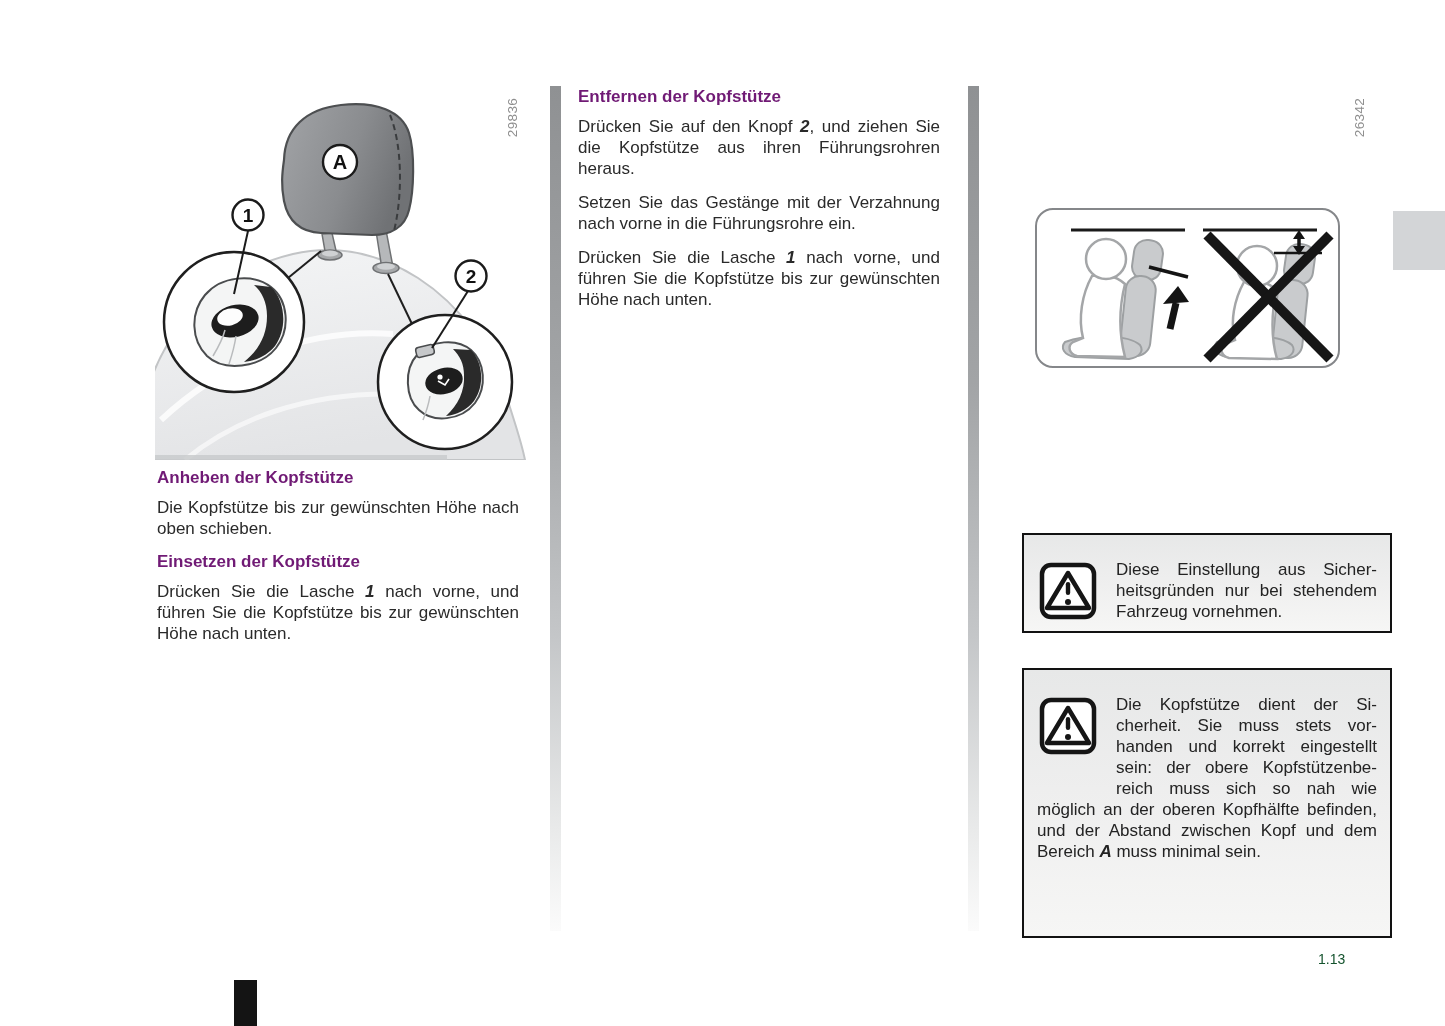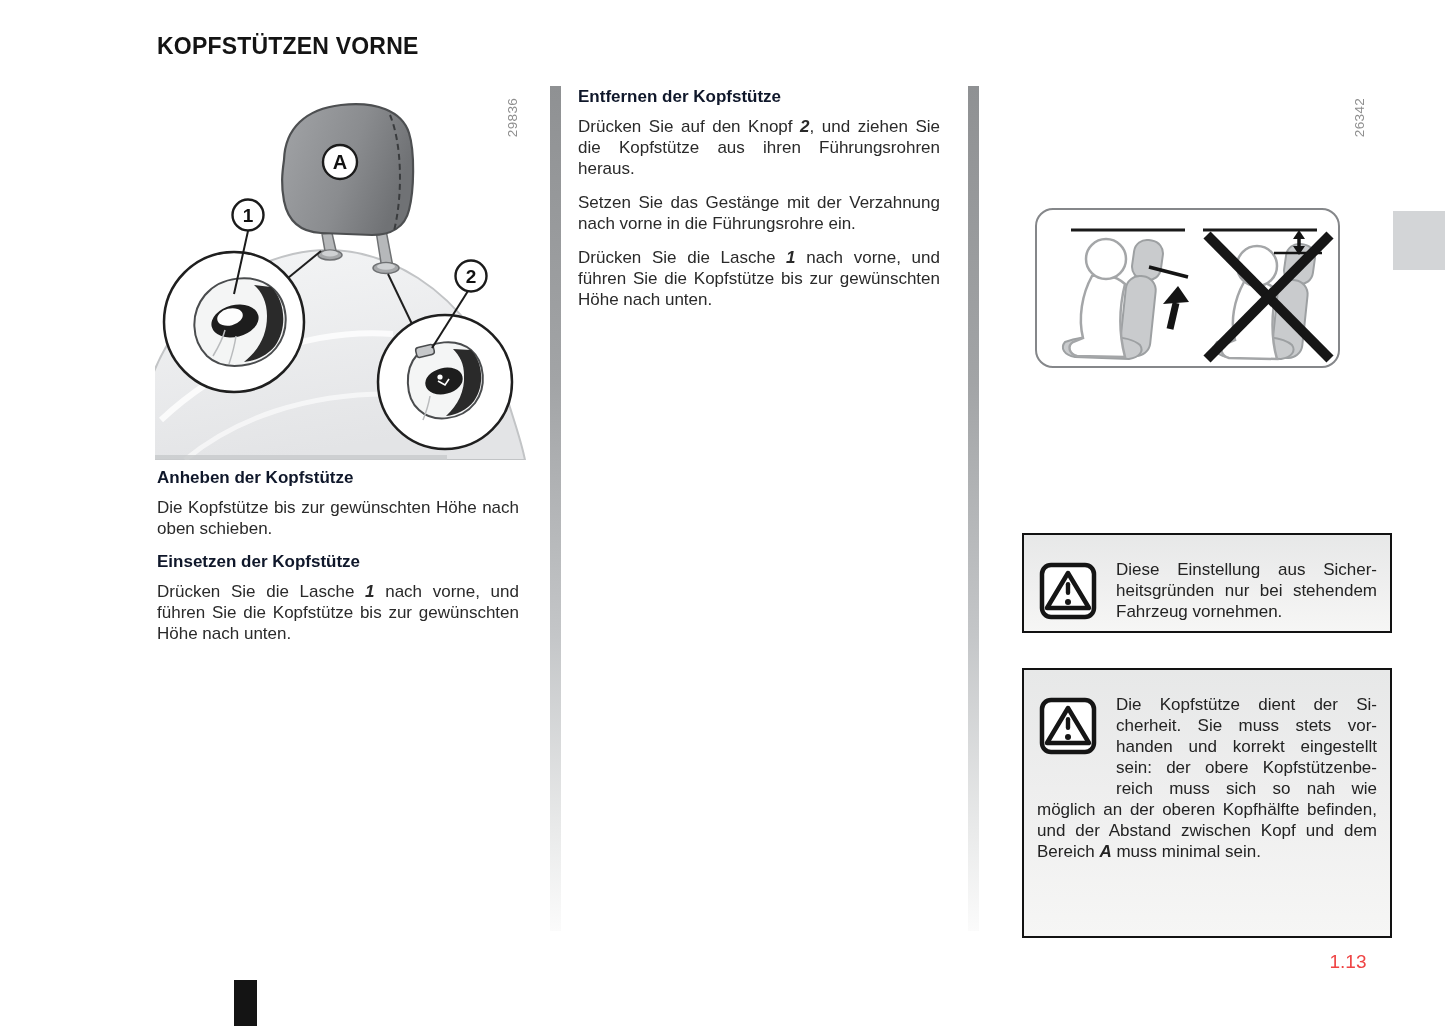--- a/index.html
+++ b/index.html
@@ -25,47 +25,46 @@
   #fig-num-2{left:1328px;top:85px;}
   .divider{
     position:absolute;top:86px;width:11px;height:845px;
     background:linear-gradient(180deg,#8f9193 0%,#a2a4a6 35%,#c4c6c8 65%,#e9eaea 88%,#fbfbfb 100%);
   }
   #divider-1{left:550px;}
   #divider-2{left:968px;}
   .textcol{position:absolute;width:362px;}
   #col-left{left:157px;top:460px;}
   #col-mid{left:578px;top:87px;}
-  .sec-h{font-size:17px;line-height:20px;font-weight:700;color:#0f172a;margin:12px 0 9px;}
+  .sec-h{font-size:17px;line-height:20px;font-weight:700;color:#701a75;margin:12px 0 9px;}
   .sec-h.first{margin-top:0;}
   #col-left .sec-h.first{margin-top:8px;}
   p.body{font-size:17px;line-height:21px;text-align:justify;margin:0 0 13px;hyphens:manual;}
   .emph{font-weight:700;font-style:italic;}
   .side-tab{position:absolute;left:1393px;top:211px;width:52px;height:59px;background:#d3d5d7;}
   .warn{
     position:absolute;left:1022px;width:370px;border:2px solid #121212;box-sizing:border-box;
     background:linear-gradient(180deg,#e7e8e8 0%,#eeeeee 45%,#f6f6f5 100%);
     padding:24px 13px;color:#232323;
   }
   #warn-1{top:533px;height:100px;}
   #warn-2{top:668px;height:270px;}
   .warn-icon-wrap{float:left;width:62px;margin:2px 16px 2px 1px;}
   #warn-1 .warn-icon-wrap{height:60px;}
   #warn-2 .warn-icon-wrap{height:82px;}
   .warn p{font-size:17px;line-height:21px;text-align:justify;margin:0;hyphens:manual;}
-  .page-num{position:absolute;left:1318px;top:951px;width:60px;text-align:center;font-size:19px;color:#ef4444;}
+  .page-num{position:absolute;left:1318px;top:951px;width:60px;text-align:left;font-size:14px;color:#14532d;}
   .bottom-tab{position:absolute;left:234px;top:980px;width:23px;height:46px;background:#141414;}
   svg text{font-family:"Liberation Sans","DejaVu Sans",sans-serif;}
 </style>
 </head>
 <body>
 
 <div class="page">
 
-  <div class="title">KOPFSTÜTZEN VORNE</div>
 
   <svg class="figure-main" viewBox="0 0 385 372">
     <defs>
       <linearGradient id="hrG" x1="0" y1="0" x2="1" y2="0.35">
         <stop offset="0" stop-color="#a2a4a7"></stop>
           <stop offset="0.6" stop-color="#8a8c8f"></stop>
           <stop offset="1" stop-color="#707275"></stop>
       </linearGradient>
       <linearGradient id="seatG" x1="0" y1="0" x2="0.3" y2="1">
         <stop offset="0" stop-color="#f4f5f6"></stop>

